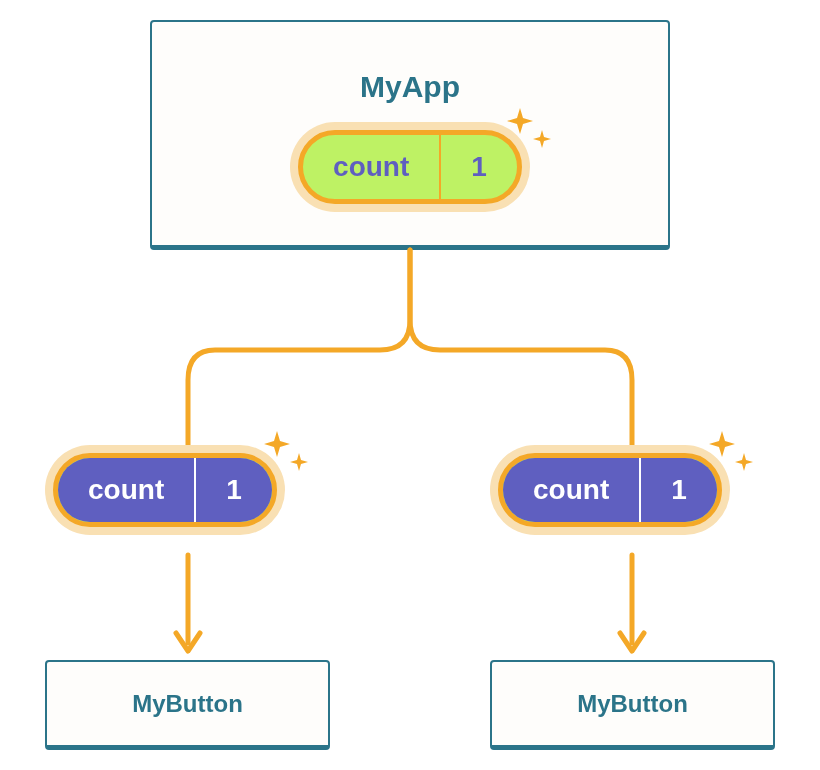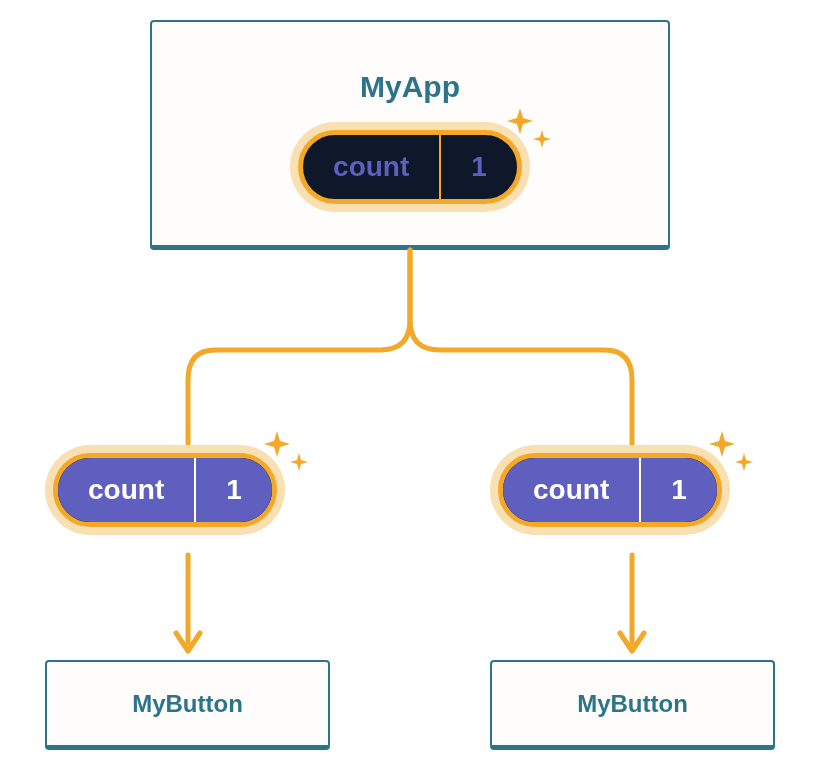--- a/index.html
+++ b/index.html
@@ -44,21 +44,21 @@
     position: relative;
     display: flex;
     align-items: stretch;
     border-radius: 999px;
   }
   .pill-outer {
     padding: 8px;
     background: #f9e0b3;
   }
   .pill-inner {
-    background: #0f172a;
+    background: #bef264;
     border: 5px solid #f4a827;
     border-radius: 999px;
     display: flex;
     align-items: stretch;
     overflow: hidden;
   }
   .pill-inner.purple-fill .pill-label,
   .pill-inner.purple-fill .pill-value {
     background: #5f5fc0;
     color: #fff;

